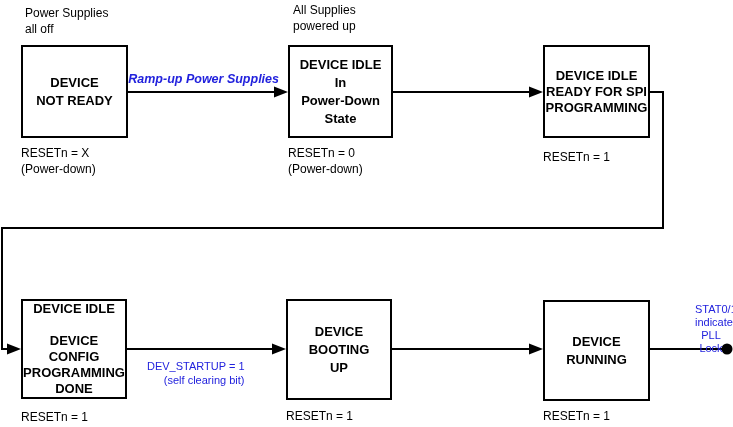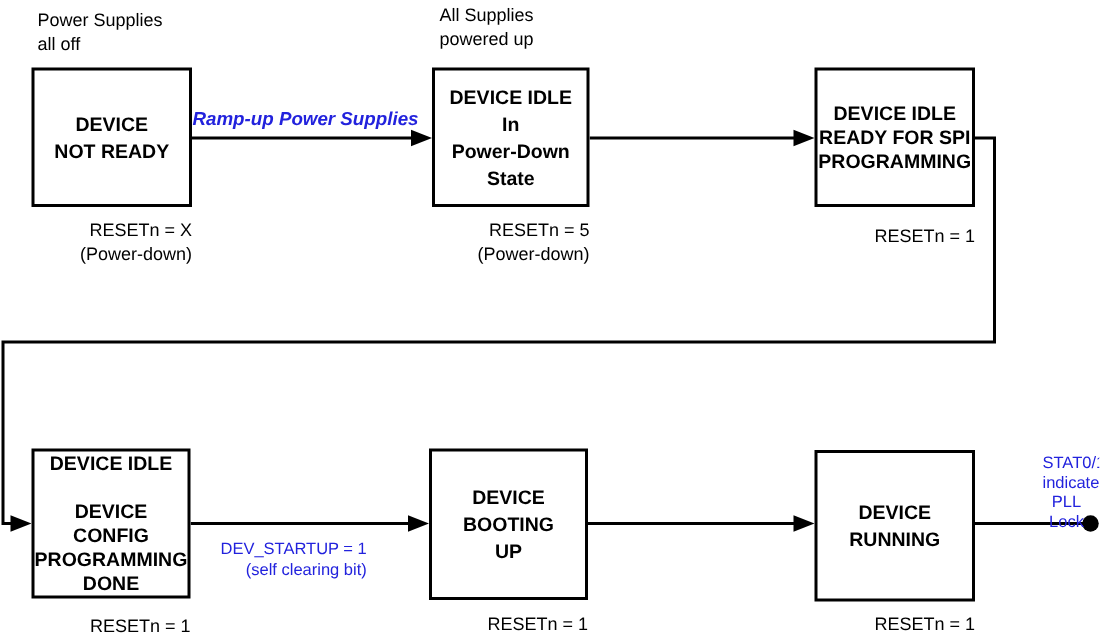--- a/index.html
+++ b/index.html
@@ -19,21 +19,21 @@
     display:flex; align-items:center; justify-content:center;
     text-align:center; font-weight:bold; font-size:13px;
   }
   .pre { white-space:pre-line; }
   .lh18 .pre { line-height:18px; }
   .lh16 .pre { line-height:16px; }
   .note {
     position:absolute; z-index:1;
     font-size:12px; line-height:16px; color:#000000;
   }
-  .note--center { text-align:right; }
+  .note--center { text-align:left; }
   .tlabel {
     position:absolute; z-index:1;
     font-weight:bold; font-style:italic; font-size:12.5px; line-height:16px;
     color:var(--blue,#2222dd);
   }
   .tlabel--center { text-align:right; }
   .tlabel--red { color:var(--red,#ff0000); }
   .sublabel {
     position:absolute; z-index:1;
     font-size:11px; line-height:14px; font-weight:normal; font-style:normal;
@@ -91,21 +91,21 @@
     <span class="pre">DEVICE IDLE
 READY FOR SPI
 PROGRAMMING</span>
   </div>
 
   <div class="note note--center" style="left:21px; top:145px; width:107px;">
     <span class="pre">RESETn = X
 (Power-down)</span>
   </div>
   <div class="note note--center" style="left:288px; top:145px; width:105px;">
-    <span class="pre">RESETn = 5
+    <span class="pre">RESETn = 0
 (Power-down)</span>
   </div>
   <div class="note note--center" style="left:543px; top:149px; width:107px;">
     <span class="pre">RESETn = 1</span>
   </div>
 
   <div class="tlabel tlabel--center" style="left:117px; top:71px; width:162px;">
     <span class="pre">Ramp-up Power Supplies</span>
   </div>
 

